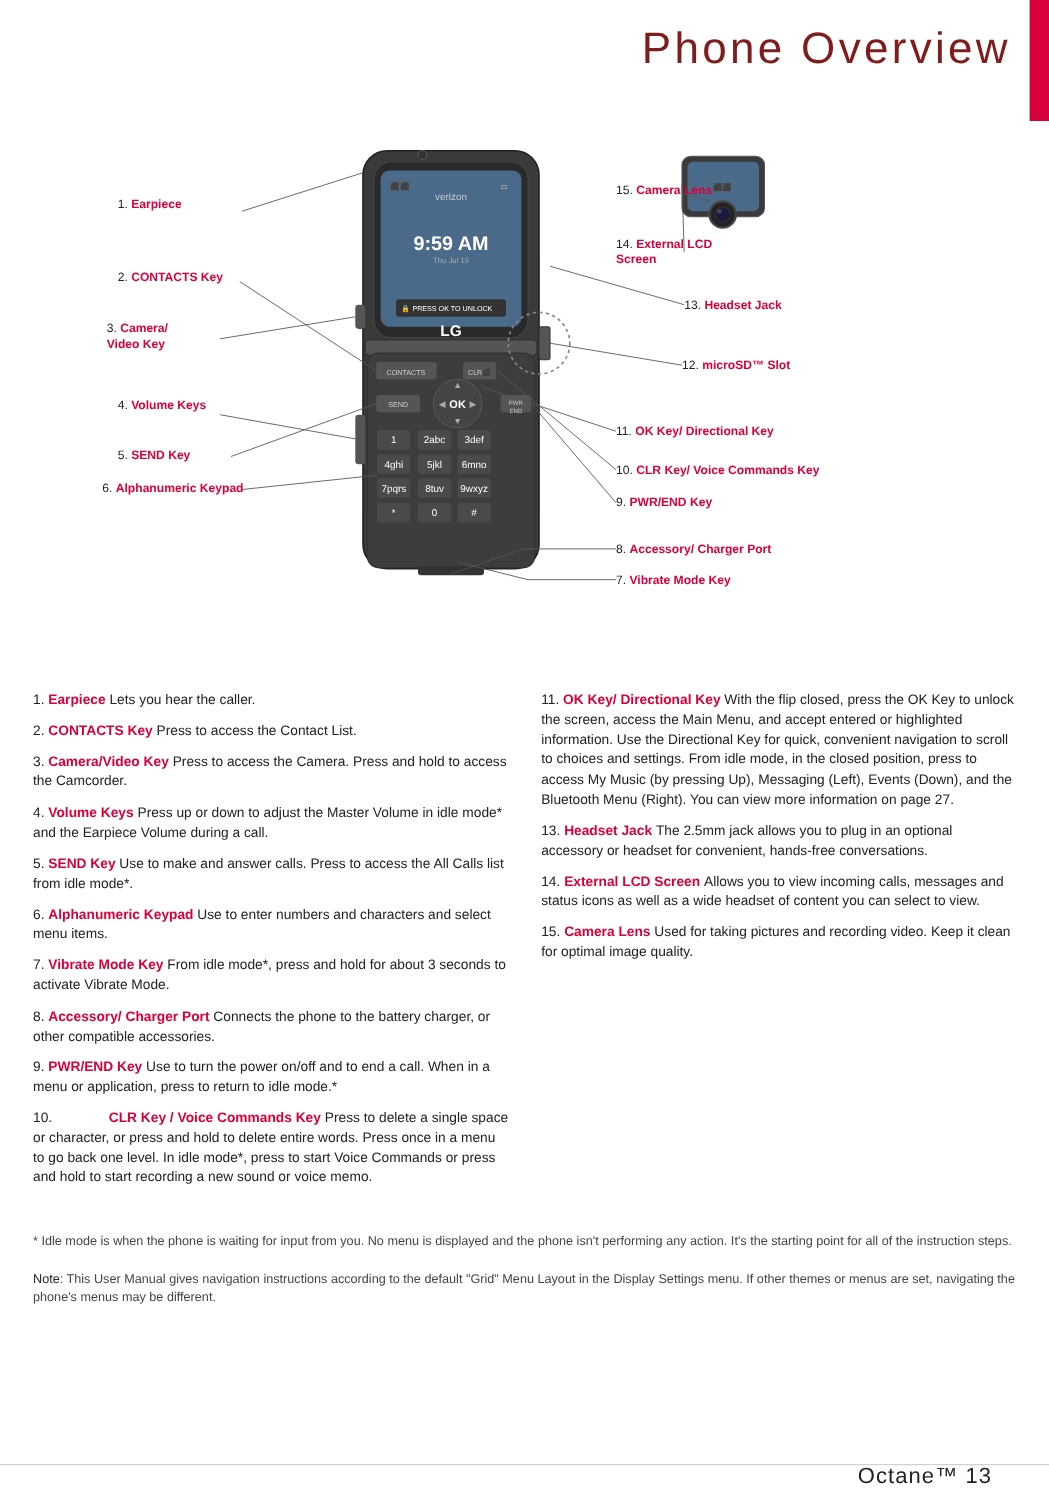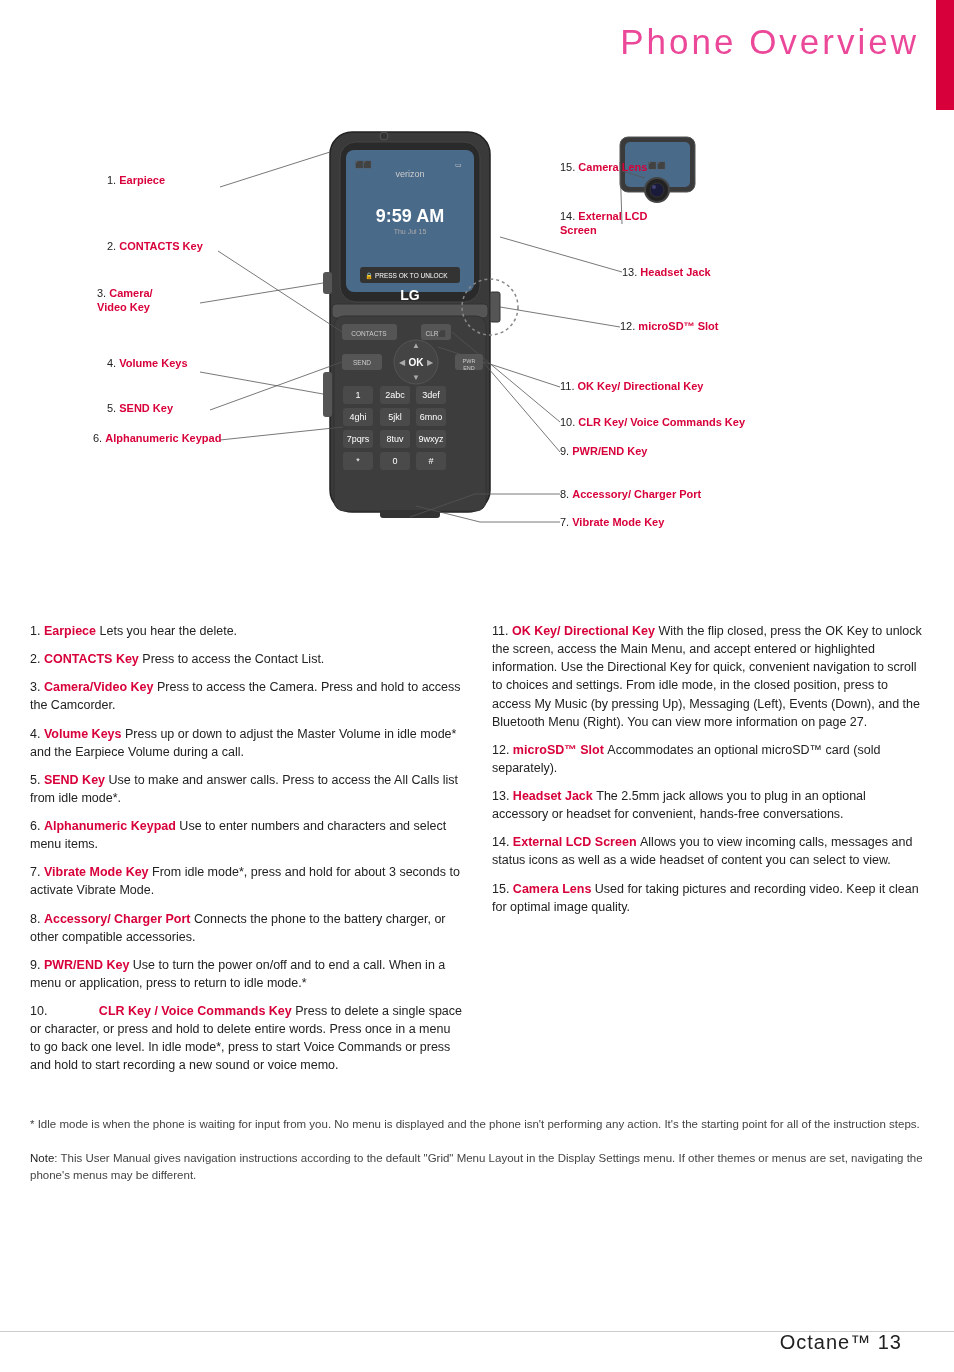--- a/index.html
+++ b/index.html
@@ -20,24 +20,24 @@
       right: 0;
       width: 18px;
       height: 110px;
       background: #d8003a;
     }
 
     
     .page-title {
       text-align: right;
       padding: 22px 35px 10px 0;
-      font-size: 35px;
+      font-size: 40px;
       font-weight: 300;
       letter-spacing: 3px;
-      color: #ec4899;
+      color: #7f1d1d;
     }
 
     
     .diagram-area {
       position: relative;
       width: 954px;
       height: 540px;
       margin: 0 auto;
     }
 
@@ -249,21 +249,21 @@
     <text x="560" y="99" fill="#222" font-size="11" font-family="Arial"><tspan fill="#222">15. </tspan><tspan fill="#d8003a" font-weight="bold">Camera Lens</tspan></text>
 
   </svg>
 </div>
 
 <div class="descriptions">
   <div class="desc-col">
 
     <div class="desc-item">
       <span class="item-num">1. </span><span class="item-label" style="color: rgb(216, 0, 58); font-weight: bold;">Earpiece </span>
-      <span>Lets you hear the delete.</span>
+      <span>Lets you hear the caller.</span>
     </div>
 
     <div class="desc-item">
       <span class="item-num">2. </span><span class="item-label" style="color: rgb(216, 0, 58); font-weight: bold;">CONTACTS Key </span>
       <span>Press to access the Contact List.</span>
     </div>
 
     <div class="desc-item">
       <span class="item-num">3. </span><span class="item-label" style="color: rgb(216, 0, 58); font-weight: bold; margin-top: 12px;">Camera/Video Key </span>
       <span>Press to access the Camera. Press and hold to access the Camcorder.</span>
@@ -305,24 +305,20 @@
     </div>
 
   </div>
   <div class="desc-col">
 
     <div class="desc-item">
       <span class="item-num">11. </span><span class="item-label" style="color: rgb(216, 0, 58); font-weight: bold;">OK Key/ Directional Key </span>
       <span>With the flip closed, press the OK Key to unlock the screen, access the Main Menu, and accept entered or highlighted information. Use the Directional Key for quick, convenient navigation to scroll to choices and settings. From idle mode, in the closed position, press to access My Music (by pressing Up), Messaging (Left), Events (Down), and the Bluetooth Menu (Right). You can view more information on page 27.</span>
     </div>
 
-    <div class="desc-item">
-      <span class="item-num">12. </span><span class="item-label" style="color: rgb(216, 0, 58); font-weight: bold;">microSD™ Slot </span>
-      <span>Accommodates an optional microSD™ card (sold separately).</span>
-    </div>
 
     <div class="desc-item">
       <span class="item-num">13. </span><span class="item-label" style="color: rgb(216, 0, 58); font-weight: bold;">Headset Jack </span>
       <span>The 2.5mm jack allows you to plug in an optional accessory or headset for convenient, hands-free conversations.</span>
     </div>
 
     <div class="desc-item">
       <span class="item-num">14. </span><span class="item-label" style="color: rgb(216, 0, 58); font-weight: bold;">External LCD Screen </span>
       <span>Allows you to view incoming calls, messages and status icons as well as a wide headset of content you can select to view.</span>
     </div>

